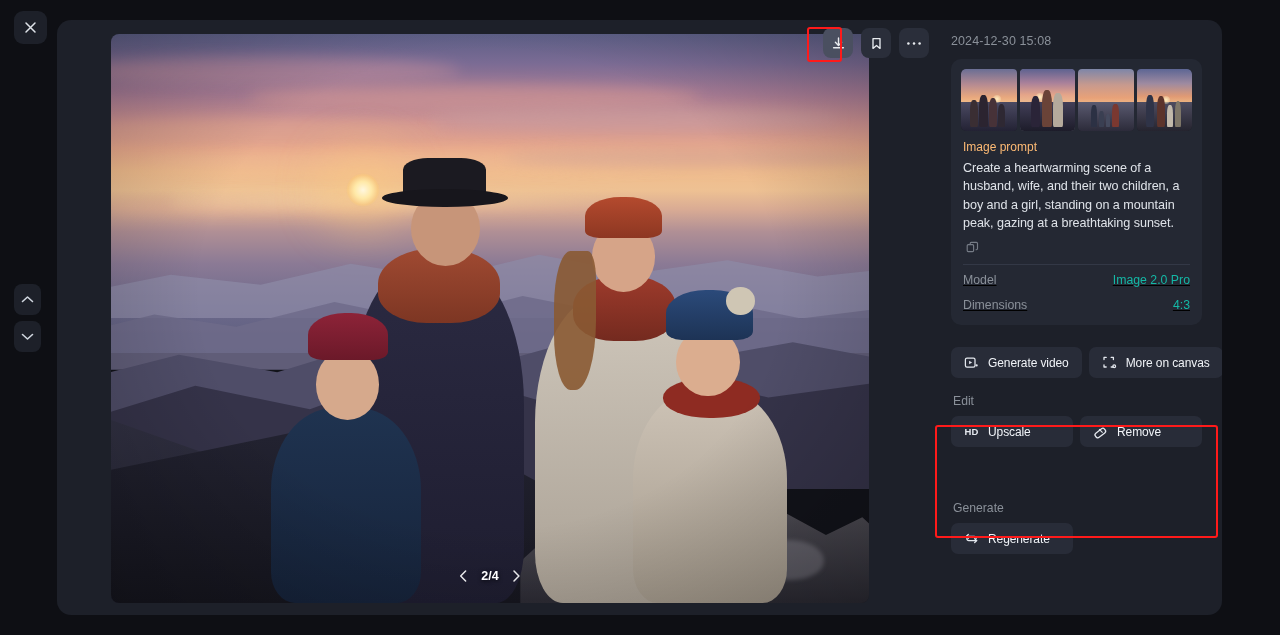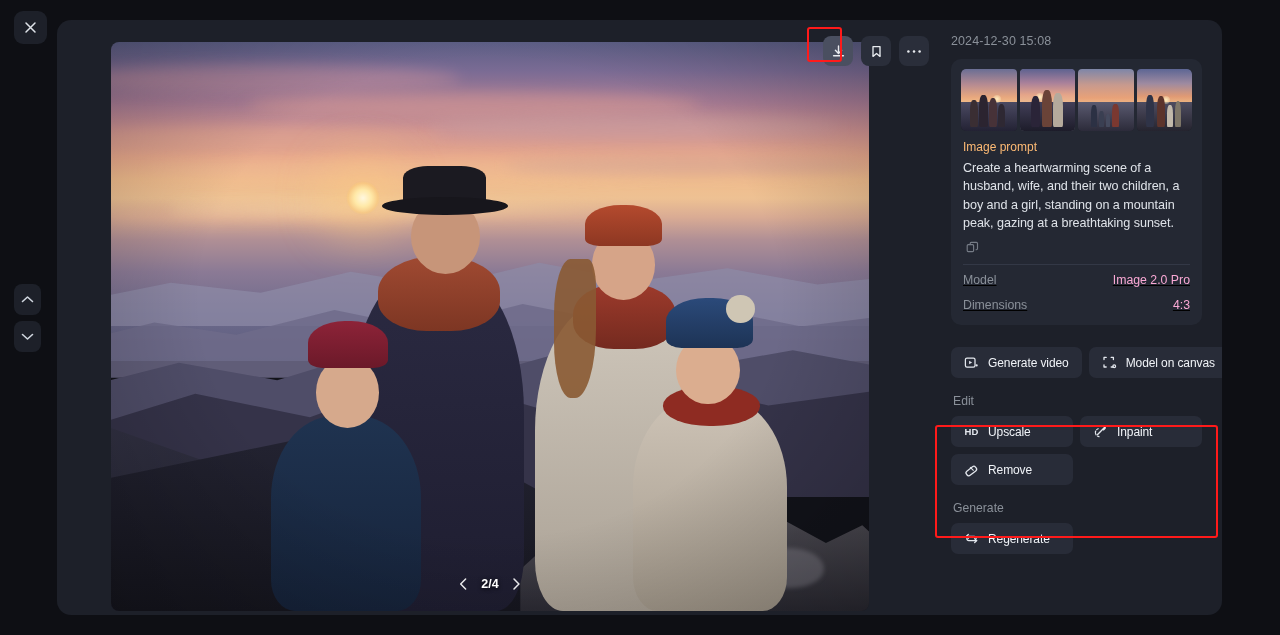--- a/index.html
+++ b/index.html
@@ -50,21 +50,21 @@
     left: 57px; top: 20px;
     width: 1165px; height: 595px;
     background: #1d2029;
     border-radius: 14px;
     overflow: hidden;
   }
 
   
   .stage {
     position: absolute;
-    left: 0; top: 8px;
+    left: 0; top: 0;
     width: 872px; height: 474px;
   }
 
   .hero-wrap {
     position: absolute;
     left: 54px; top: 14px;
     width: 758px; height: 569px;
     border-radius: 8px;
     overflow: hidden;
     background: #12131a;
@@ -281,21 +281,21 @@
 
   .divider { height: 1px; background: #333846; margin: 2px 2px 0; }
 
   .meta-row {
     display: flex; justify-content: space-between; align-items: center;
     padding: 8px 2px 3px;
     font-size: 12.3px;
     text-decoration: underline;
   }
   .meta-key { color: #8a9099; }
-  .meta-val { color: #f9a8d4; font-weight: 500; }
+  .meta-val { color: #14b8a6; font-weight: 500; }
 
   .section-label {
     color: #8a9099;
     font-size: 12.2px;
     margin: 0 0 8px 2px;
   }
 
   .btn-grid {
     display: grid;
     grid-template-columns: 1fr 1fr;
@@ -540,40 +540,29 @@
         <div class="act-btn">
           <span class="ico">
             <svg width="15" height="15" viewBox="0 0 15 15" fill="none">
               <path d="M2 2.4 V4.6 M2 2.4 H4.2" stroke="#e4e8ee" stroke-width="1.3" stroke-linecap="round"></path>
               <path d="M11.4 2.4 H9.2 M11.4 2.4 V4.6" stroke="#e4e8ee" stroke-width="1.3" stroke-linecap="round"></path>
               <path d="M2 9.8 V12 M2 12 H4.2" stroke="#e4e8ee" stroke-width="1.3" stroke-linecap="round"></path>
               <path d="M11.4 12 H9.2" stroke="#e4e8ee" stroke-width="1.3" stroke-linecap="round"></path>
               <circle cx="12.2" cy="11.2" r="1.4" stroke="#e4e8ee" stroke-width="1.2"></circle>
             </svg>
           </span>
-          <span class="lbl">Model on canvas</span>
+          <span class="lbl">More on canvas</span>
         </div>
       </div>
 
       <div class="section-label">Edit</div>
       <div class="btn-grid">
         <div class="act-btn">
           <span class="ico hd-badge">HD</span>
           <span class="lbl">Upscale</span>
-        </div>
-        <div class="act-btn">
-          <span class="ico">
-            <svg width="15" height="15" viewBox="0 0 15 15" fill="none">
-              <path d="M2.4 8.6 a4.1 4.1 0 0 1 3.6 -4.1" stroke="#e4e8ee" stroke-width="1.2" stroke-linecap="round" stroke-dasharray="1.6 1.7"></path>
-              <path d="M2.5 9.4 a4.1 4.1 0 0 0 4.2 3.2" stroke="#e4e8ee" stroke-width="1.2" stroke-linecap="round" stroke-dasharray="1.6 1.7"></path>
-              <path d="M4.6 10.5 L9.5 5.6" stroke="#e4e8ee" stroke-width="1.35" stroke-linecap="round"></path>
-              <path d="M9 5.1 L11 3.1 a1.1 1.1 0 0 1 1.6 1.6 L10.6 6.7 Z" fill="#e4e8ee"></path>
-            </svg>
-          </span>
-          <span class="lbl">Inpaint</span>
         </div>
         <div class="act-btn">
           <span class="ico">
             <svg width="15" height="15" viewBox="0 0 15 15" fill="none">
               <rect x="1.6" y="6.4" width="11.4" height="5.3" rx="2.1" transform="rotate(-38 7.3 9.05)" stroke="#e4e8ee" stroke-width="1.3"></rect>
               <path d="M6.1 5.2 L9.6 8.7" stroke="#e4e8ee" stroke-width="1.2"></path>
             </svg>
           </span>
           <span class="lbl">Remove</span>
         </div>

